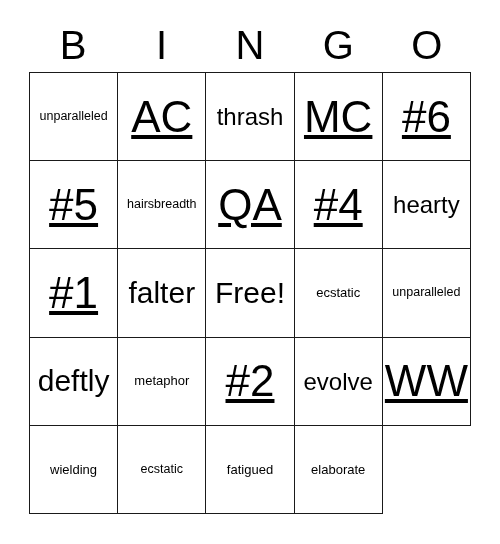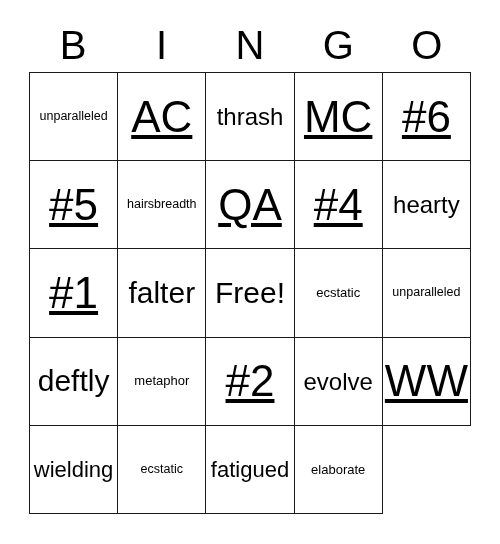--- a/index.html
+++ b/index.html
@@ -75,21 +75,21 @@
     display: block;
     line-height: 1.05;
     white-space: nowrap;
     color: #000000;
   }
 
   
   .fs-xl  { font-size: 44px; text-decoration: underline; }
   .fs-lg  { font-size: 30px; }
   .fs-md  { font-size: 24px; }
-  .fs-sm  { font-size: 22px; }
+  .fs-sm  { font-size: 13px; }
   .fs-xs  { font-size: 13px; }
   .fs-xxs { font-size: 12.5px; }
 </style>
 </head>
 <body>
 
 <div id="card">
 
   <div id="header-row">
     <div class="header-letter">

